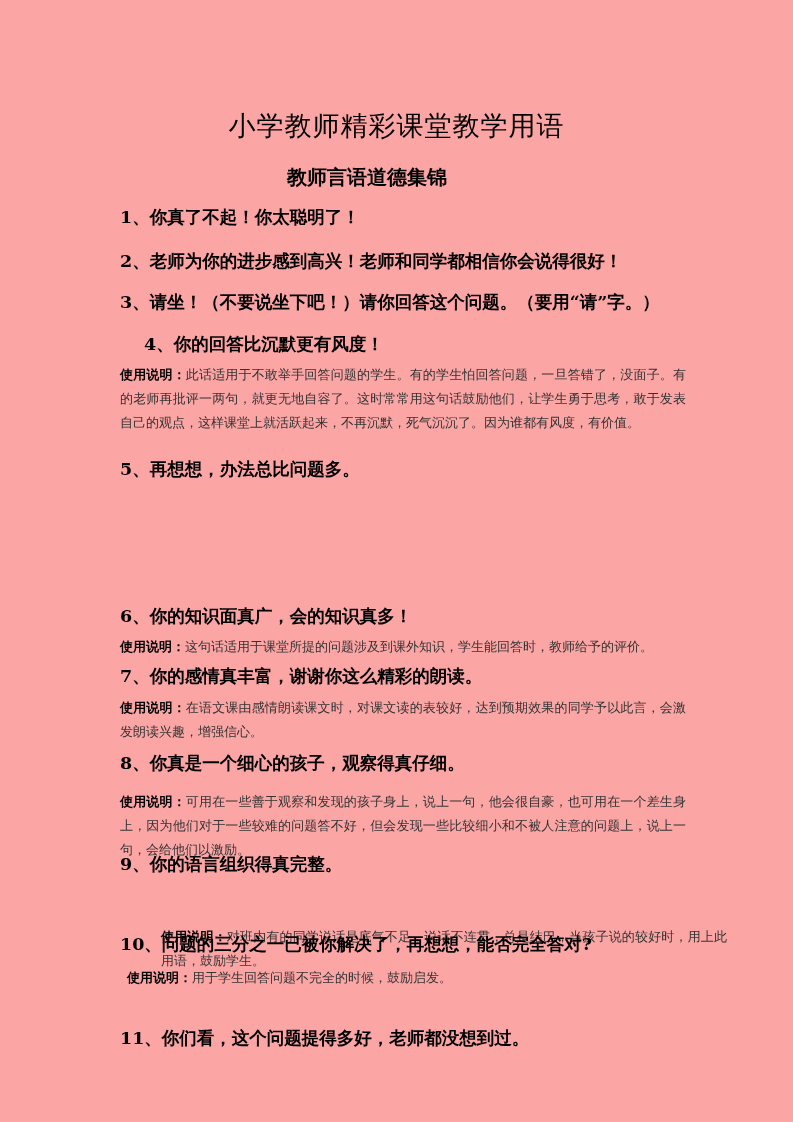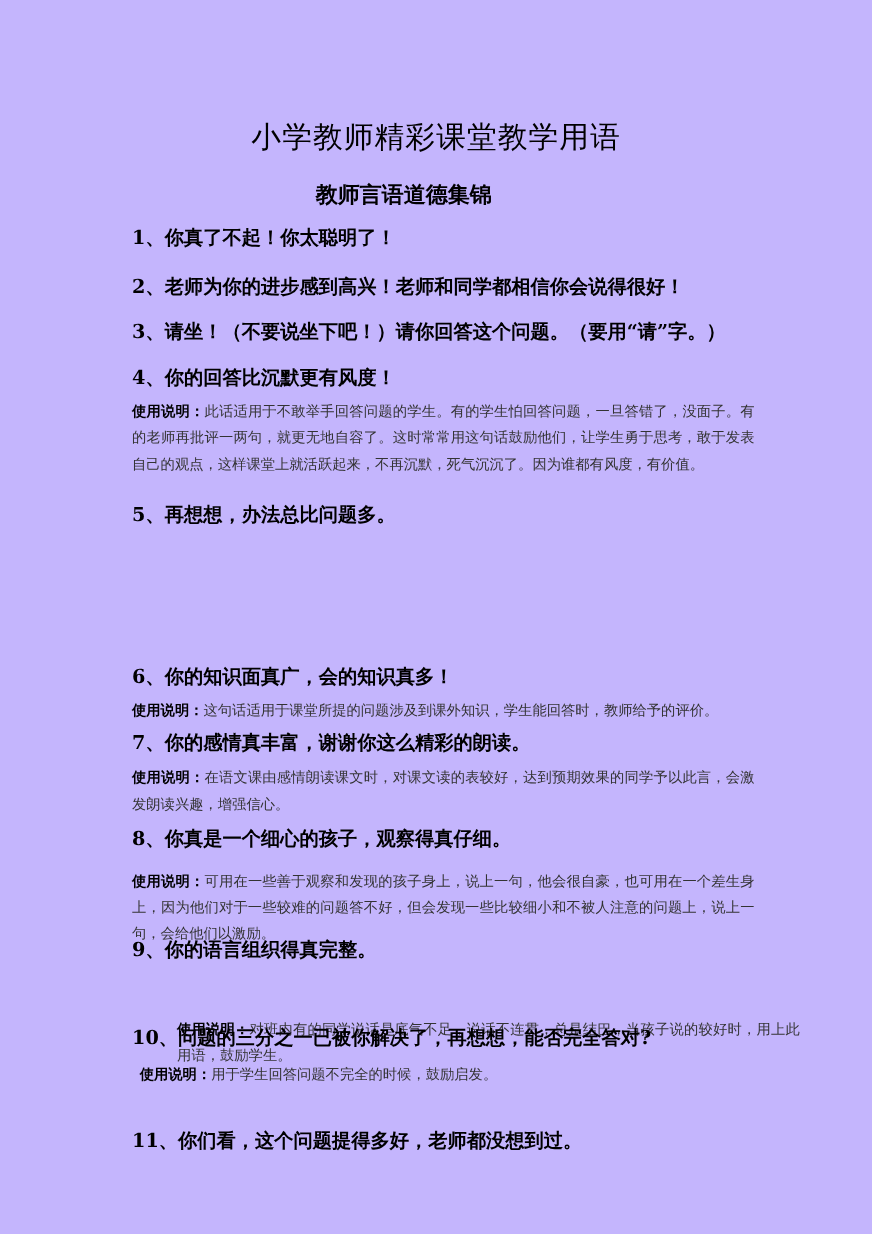--- a/index.html
+++ b/index.html
@@ -13,21 +13,21 @@
       position: relative;
       overflow: hidden;
       color: #111111;
       font-family: "DejaVu Serif", "Liberation Serif", serif;
     }
     .page {
       position: absolute;
       left: 0; top: 0;
       width: 793px;
       height: 1122px;
-      background: #c4b5fd;
+      background: #fca5a5;
     }
     .title {
       position: absolute;
       left: 0; width: 793px;
       top: 108px;
       text-align: center;
       font-family: "DejaVu Sans", "Liberation Sans", sans-serif;
       font-size: 27px;
       font-weight: normal;
       letter-spacing: 1px;
@@ -81,21 +81,21 @@
 
   <h1 class="title">小学教师精彩课堂教学用语</h1>
   <h2 class="subtitle">教师言语道德集锦</h2>
 
   <p class="heading" style="top:205px;">1、你真了不起！你太聪明了！</p>
 
   <p class="heading" style="top:249px;">2、老师为你的进步感到高兴！老师和同学都相信你会说得很好！</p>
 
   <p class="heading" style="top:290px;">3、请坐！（不要说坐下吧！）请你回答这个问题。（要用“请”字。）</p>
 
-  <p class="heading" style="top:332px;">4、你的回答比沉默更有风度！</p>
+  <p class="heading" style="top:332px;margin-left:24px;">4、你的回答比沉默更有风度！</p>
   <p class="note" style="top:363px;">
     <span class="note-label">使用说明：</span><span>此话适用于不敢举手回答问题的学生。有的学生怕回答问题，一旦答错了，没面子。有的老师再批评一两句，就更无地自容了。这时常常用这句话鼓励他们，让学生勇于思考，敢于发表自己的观点，这样课堂上就活跃起来，不再沉默，死气沉沉了。因为谁都有风度，有价值。</span>
   </p>
 
   <p class="heading" style="top:457px;">5、再想想，办法总比问题多。</p>
 
   <p class="heading" style="top:604px;">6、你的知识面真广，会的知识真多！</p>
   <p class="note" style="top:635px;">
     <span class="note-label">使用说明：</span><span>这句话适用于课堂所提的问题涉及到课外知识，学生能回答时，教师给予的评价。</span>
   </p>

